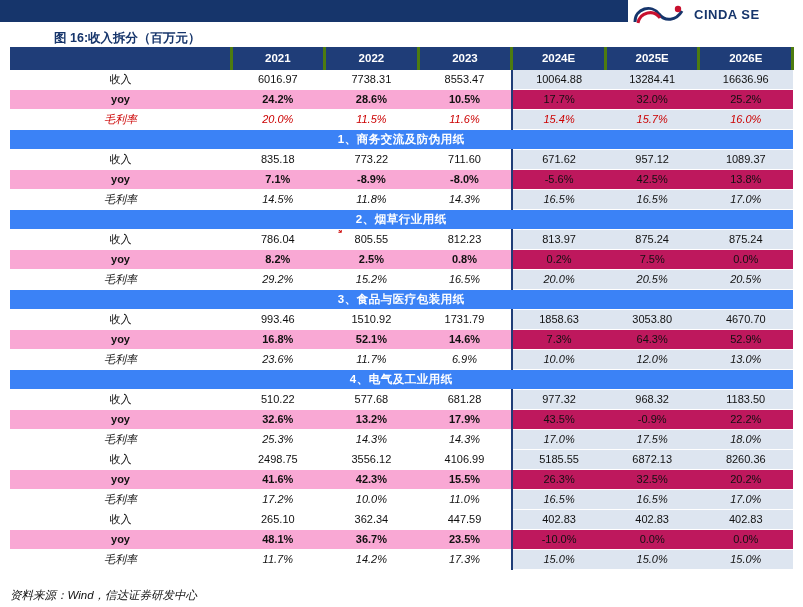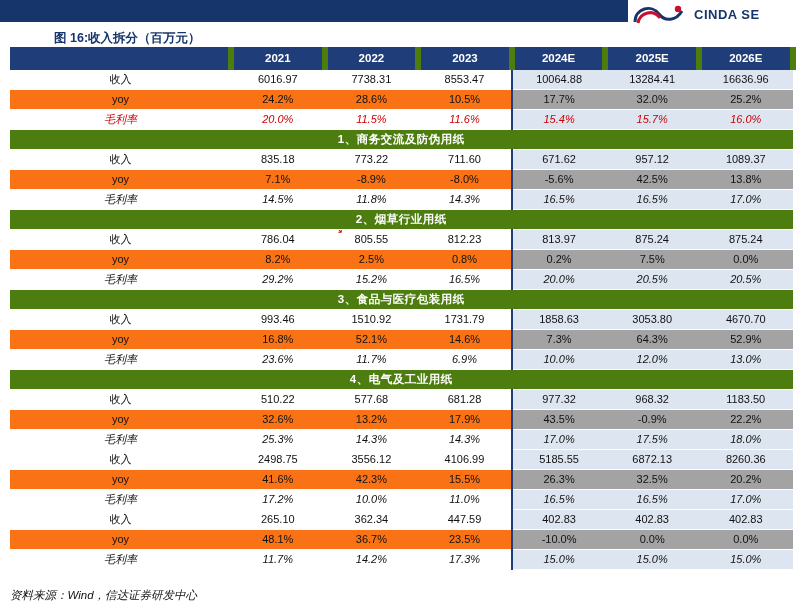--- a/index.html
+++ b/index.html
@@ -87,28 +87,28 @@
     text-align: center;
     vertical-align: middle;
     white-space: nowrap;
   }
   
   tr.hdr th {
     background: #1f3d78;
     color: #ffffff;
     font-weight: bold;
     font-size: 11.5px;
-    border-right: 6px solid #4d7c0f;
+    border-right: 3px solid #4d7c0f;
     height: 23px;
     line-height: 21px;
   }
   tr.hdr th.first { background: #1f3d78; }
   
   tr.section td {
-    background: #4d7c0f;
+    background: #3b82f6;
     color: #ffffff;
     font-weight: bold;
     font-size: 11.5px;
     text-align: center;
     letter-spacing: 0.5px;
   }
   
   td.lbl {
     text-align: center;
     font-size: 11px;
@@ -118,22 +118,22 @@
     font-style: italic;
   }
   
   td.val {
     font-size: 11px;
     color: #111;
   }
   
   td.fc, th.fc { background: #dde5f0; }
   
-  tr.band td.hist { background: #f97316; }
-  tr.band td.fc { background: #a3a3a3; }
+  tr.band td.hist { background: #f9a8d4; font-weight: bold; }
+  tr.band td.fc { background: #be185d; }
   
   tr.gm-red td { color: #cc0000; font-style: italic; }
   tr.gm td.lbl { font-style: italic; }
   tr.gm td.val { font-style: italic; }
   
   td.divider-left, th.divider-left {
     border-left: 2px solid #1f3d78;
   }
   
   tr.rowsep td { border-bottom: 1px solid #ffffff; }

